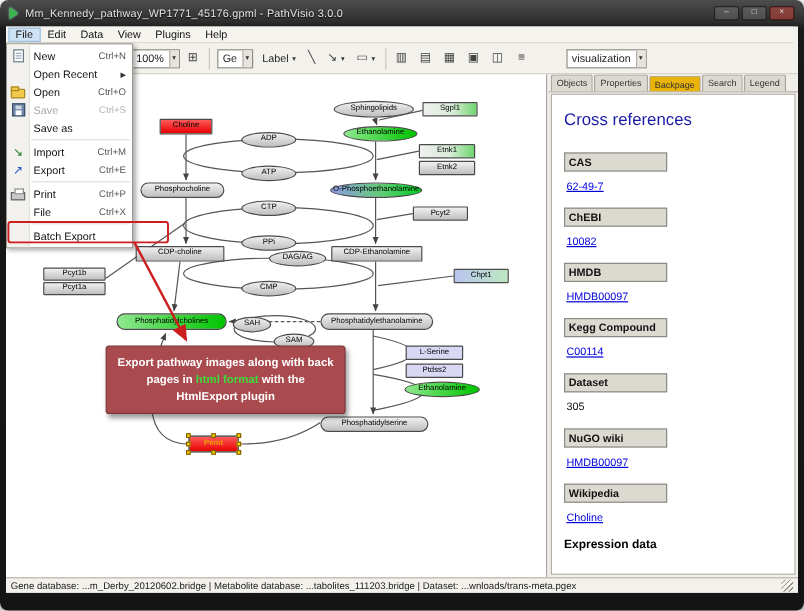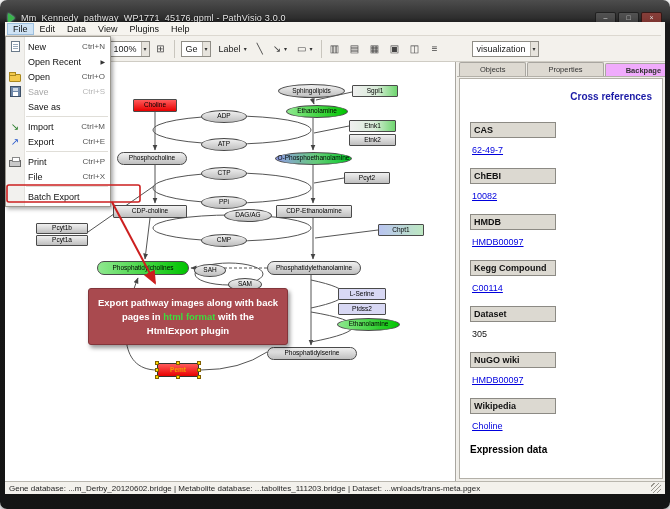--- a/index.html
+++ b/index.html
@@ -3,21 +3,21 @@
 <meta charset="utf-8">
 <style>
   html,body{margin:0;padding:0;background:#ffffff;}
   body{width:670px;height:509px;position:relative;font-family:"Liberation Sans",sans-serif;-webkit-font-smoothing:antialiased;}
   *{box-sizing:border-box;}
 
   
   .window{position:absolute;inset:0;border-radius:7px;
     background:linear-gradient(180deg,#4d4d4d 0px,#2e2e2e 18px,#191919 24px,#141414 100%);
     box-shadow:0 2px 6px rgba(0,0,0,.5);}
-  .titlebar{position:absolute;left:0;top:0;right:0;height:36px;display:flex;align-items:center;padding:0 8px;}
+  .titlebar{position:absolute;left:0;top:0;right:0;height:22px;display:flex;align-items:center;padding:0 8px;}
   .app-icon{width:0;height:0;border-left:7px solid #39b54a;border-top:5px solid transparent;border-bottom:5px solid transparent;margin-right:6px;filter:drop-shadow(0 0 1px #9fd);}
   .title-text{color:#e6e6e6;font-size:9px;letter-spacing:.2px;text-shadow:0 1px 1px #000;}
   .win-controls{margin-left:auto;display:flex;gap:2px;}
   .win-btn{width:21px;height:12px;border-radius:2px;background:rgba(255,255,255,.14);border:1px solid rgba(0,0,0,.6);
     color:#ddd;font-size:7px;line-height:10px;text-align:center;}
   .win-btn.close{background:rgba(200,70,60,.55);}
 
   
   .client{position:absolute;left:5px;right:5px;top:22px;bottom:15px;background:#f3f1ec;overflow:hidden;}
 
@@ -90,24 +90,24 @@
   .node.selected{border-color:#333;}
   .node.selected .nlabel{color:#f0a000;font-weight:bold;}
   .handle{position:absolute;width:4px;height:4px;background:#ffd700;border:1px solid #806000;}
   .h-nw{left:-3px;top:-3px}.h-n{left:50%;margin-left:-2px;top:-3px}.h-ne{right:-3px;top:-3px}
   .h-e{right:-3px;top:50%;margin-top:-2px}.h-se{right:-3px;bottom:-3px}.h-s{left:50%;margin-left:-2px;bottom:-3px}
   .h-sw{left:-3px;bottom:-3px}.h-w{left:-3px;top:50%;margin-top:-2px}
 
   
   .panel{position:absolute;left:452px;top:0;right:0;bottom:0;background:#f0eee9;}
   .tabs{display:flex;align-items:flex-end;height:15px;padding:2px 2px 0 2px;gap:1px;border-bottom:1px solid #b3b0a8;font-size:7.5px;}
-  .tab{padding:2px 20px;background:#ddd9d1;border:1px solid #a9a6a0;border-bottom:none;border-radius:2px 2px 0 0;color:#333;}
-  .tab.active{background:#f0abfc;font-weight:bold;height:13px;}
+  .tab{padding:2px 4px;background:#ddd9d1;border:1px solid #a9a6a0;border-bottom:none;border-radius:2px 2px 0 0;color:#333;}
+  .tab.active{background:#eab308;font-weight:normal;height:13px;}
   .panel-content{position:absolute;left:2px;right:2px;top:16px;bottom:2px;background:#ffffff;border:1px solid #b3b0a8;overflow:hidden;padding:12px 10px 0 10px;}
-  .bp-title{color:#1a1aa6;font-weight:bold;font-size:10px;margin-bottom:20px;text-align:right;}
+  .bp-title{color:#1a1aa6;font-weight:normal;font-size:14px;margin-bottom:20px;}
   .bp-section{margin-bottom:13px;}
   .bp-header{width:86px;background:#dcd9d1;border:1px solid #8c8a84;font-weight:bold;font-size:9px;padding:2px 3px;color:#111;}
   .bp-value{margin:7px 0 0 2px;font-size:9px;color:#111;}
   .bp-value.link{color:#0000dd;text-decoration:underline;}
   .bp-footer{font-weight:bold;font-size:10px;color:#000;margin-top:2px;}
 
   
   .statusbar{position:absolute;left:0;right:0;bottom:0;height:13px;background:#f3f1ec;border-top:1px solid #b9b6ae;display:flex;align-items:center;font-size:8px;color:#222;padding:0 4px;white-space:nowrap;overflow:hidden;}
   .grip{margin-left:auto;width:10px;height:10px;background:
     repeating-linear-gradient(135deg,transparent 0 2px,#9a978f 2px 3px);flex:0 0 10px;}

